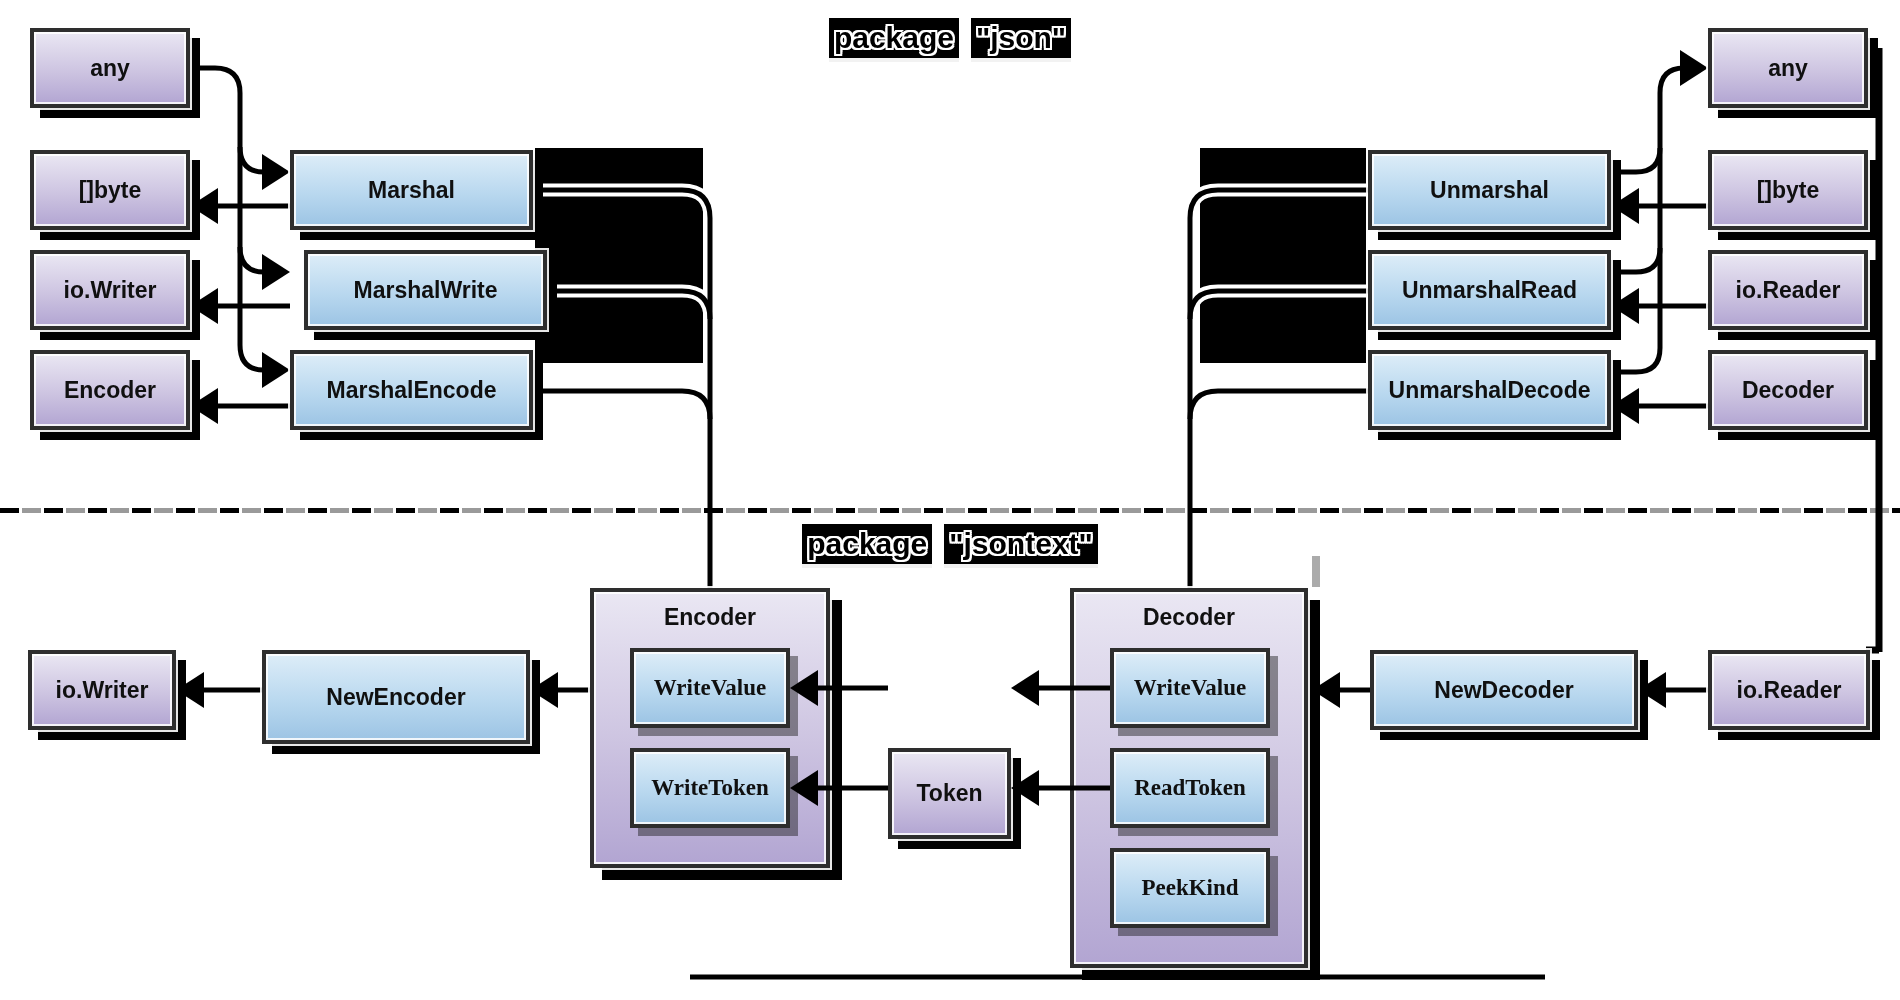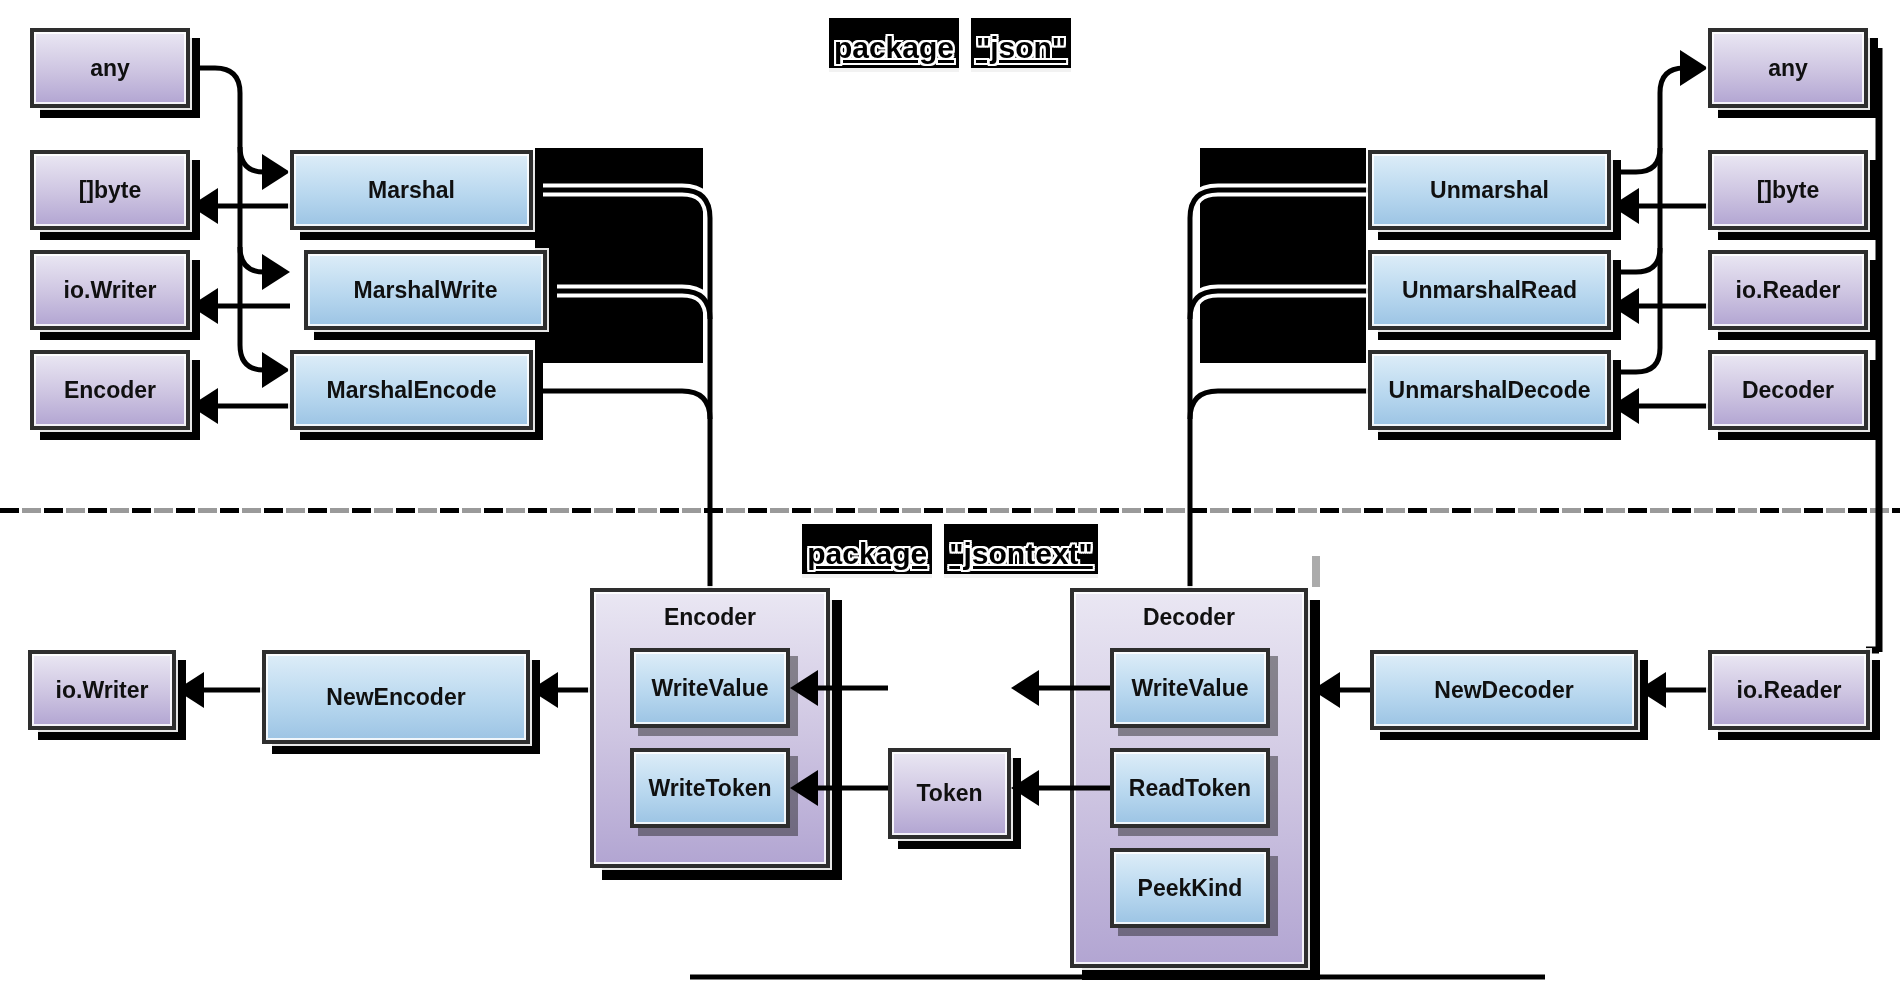--- a/index.html
+++ b/index.html
@@ -12,27 +12,27 @@
   .dashline{position:absolute;left:0;top:508px;width:1900px;height:5px;z-index:1;
     background:repeating-linear-gradient(90deg,#000 0 19px,#fff 19px 22px,#9a9a9a 22px 41px,#fff 41px 44px);}
   .box{position:absolute;box-sizing:border-box;display:flex;align-items:center;justify-content:center;
        border:4px solid #2e2e2e;color:#101010;font-weight:bold;font-size:23px;z-index:3;}
   .purple{background:linear-gradient(180deg,#eae7f3 0%,#cdc4e1 55%,#b2a5d2 100%);}
   .blue{background:linear-gradient(180deg,#ddedf8 0%,#b9d8ef 55%,#9cc4e4 100%);text-align:center;}
   .shadowed{box-shadow:inset 0 0 0 2px rgba(255,255,255,.85),0 0 0 2px rgba(255,255,255,.9),10px 10px 0 #000;}
   .container{box-shadow:inset 0 0 0 2px rgba(255,255,255,.85),0 0 0 2px rgba(255,255,255,.9),12px 12px 0 #000;
              align-items:flex-start;}
   .container .ctitle{position:absolute;top:12px;left:0;width:100%;text-align:center;}
-  .inner{box-shadow:inset 0 0 0 2px rgba(255,255,255,.85),8px 8px 0 rgba(25,25,25,.45);z-index:3;}
+  .inner{box-shadow:inset 0 0 0 2px rgba(255,255,255,.85),8px 8px 0 rgba(25,25,25,.45);z-index:3;font-family:Liberation Serif, serif;}
   .pkgtitle{position:absolute;left:0;width:1900px;text-align:center;z-index:5;
             font-size:30px;font-weight:bold;color:#000;}
-  .hl{display:inline-block;background:#000;color:#000;padding:13px 5px 3px 5px;
+  .hl{display:inline-block;background:#000;color:#000;padding:3px 5px 3px 5px;
       border-bottom:4px solid #f2f2f2;margin:0 6px;
       text-shadow:-2px -2px 0 #fff,2px -2px 0 #fff,-2px 2px 0 #fff,2px 2px 0 #fff,
-                  0 -2px 0 #fff,0 2px 0 #fff,-2px 0 0 #fff,2px 0 0 #fff;text-decoration:underline;}
+                  0 -2px 0 #fff,0 2px 0 #fff,-2px 0 0 #fff,2px 0 0 #fff;}
 </style>
 </head>
 <body>
 
 <div id="canvas">
 
   <div class="blackrect" style="left:535px;top:148px;width:168px;height:215px"></div>
   <div class="blackrect" style="left:1200px;top:148px;width:166px;height:215px"></div>
 
   <div class="dashline"></div>

